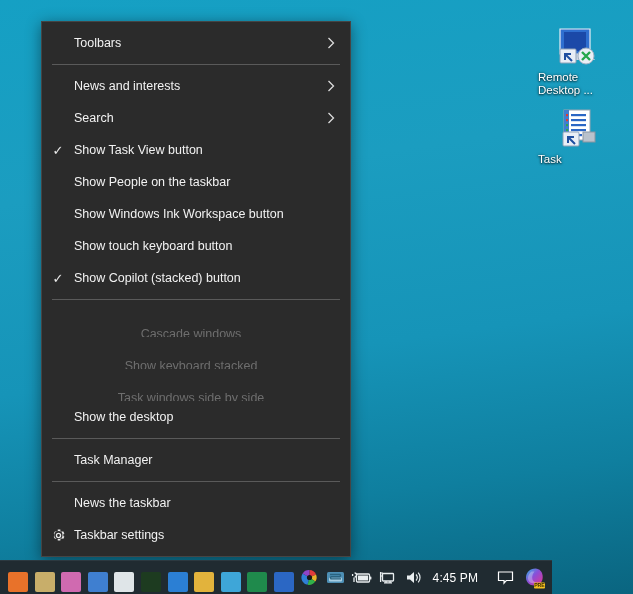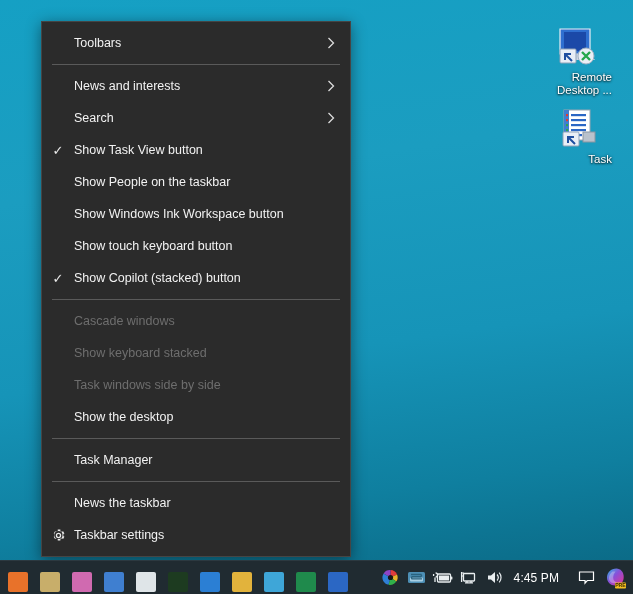--- a/index.html
+++ b/index.html
@@ -16,21 +16,21 @@
     width: 633px;
     height: 594px;
     background: linear-gradient(172deg, #15a0c4 0%, #1b9dc0 30%, #1694b8 58%, #0f7f9f 80%, #0a6580 100%);
     overflow: hidden;
   }
 
   
   .desk-icon {
     position: absolute;
     width: 74px;
-    text-align: right;
+    text-align: left;
     color: #ffffff;
     font-size: 11.5px;
     line-height: 13px;
     text-shadow: 0 1px 2px rgba(0,0,0,.75), 0 0 3px rgba(0,0,0,.6);
   }
   .desk-icon .glyph {
     display: block;
     width: 74px;
     height: 44px;
     position: relative;
@@ -68,21 +68,21 @@
     display: flex;
     align-items: center;
     justify-content: center;
     color: #e8e8e8;
   }
   .mi .mtext {
     flex: 1 1 auto;
     white-space: nowrap;
     overflow: hidden;
   }
-  .mi.disabled { color: #6e6e6e; }
+  .mi.disabled { color: #6e6e6e; flex-direction: column; }
   .mi .chev {
     width: 18px;
     min-width: 18px;
     display: flex;
     align-items: center;
     justify-content: center;
     color: #dcdcdc;
   }
 
   .sep {
@@ -98,21 +98,21 @@
     font-size: 13px;
     line-height: 1;
     color: #eaeaea;
   }
 
   
   #taskbar {
     position: absolute;
     left: 0;
     bottom: 0;
-    width: 633px;
+    width: 552px;
     height: 34px;
     background: #202b31;
     display: flex;
     align-items: center;
     border-top: 1px solid #2c3940;
     box-sizing: border-box;
   }
   #tb-apps {
     display: flex;
     align-items: flex-end;

